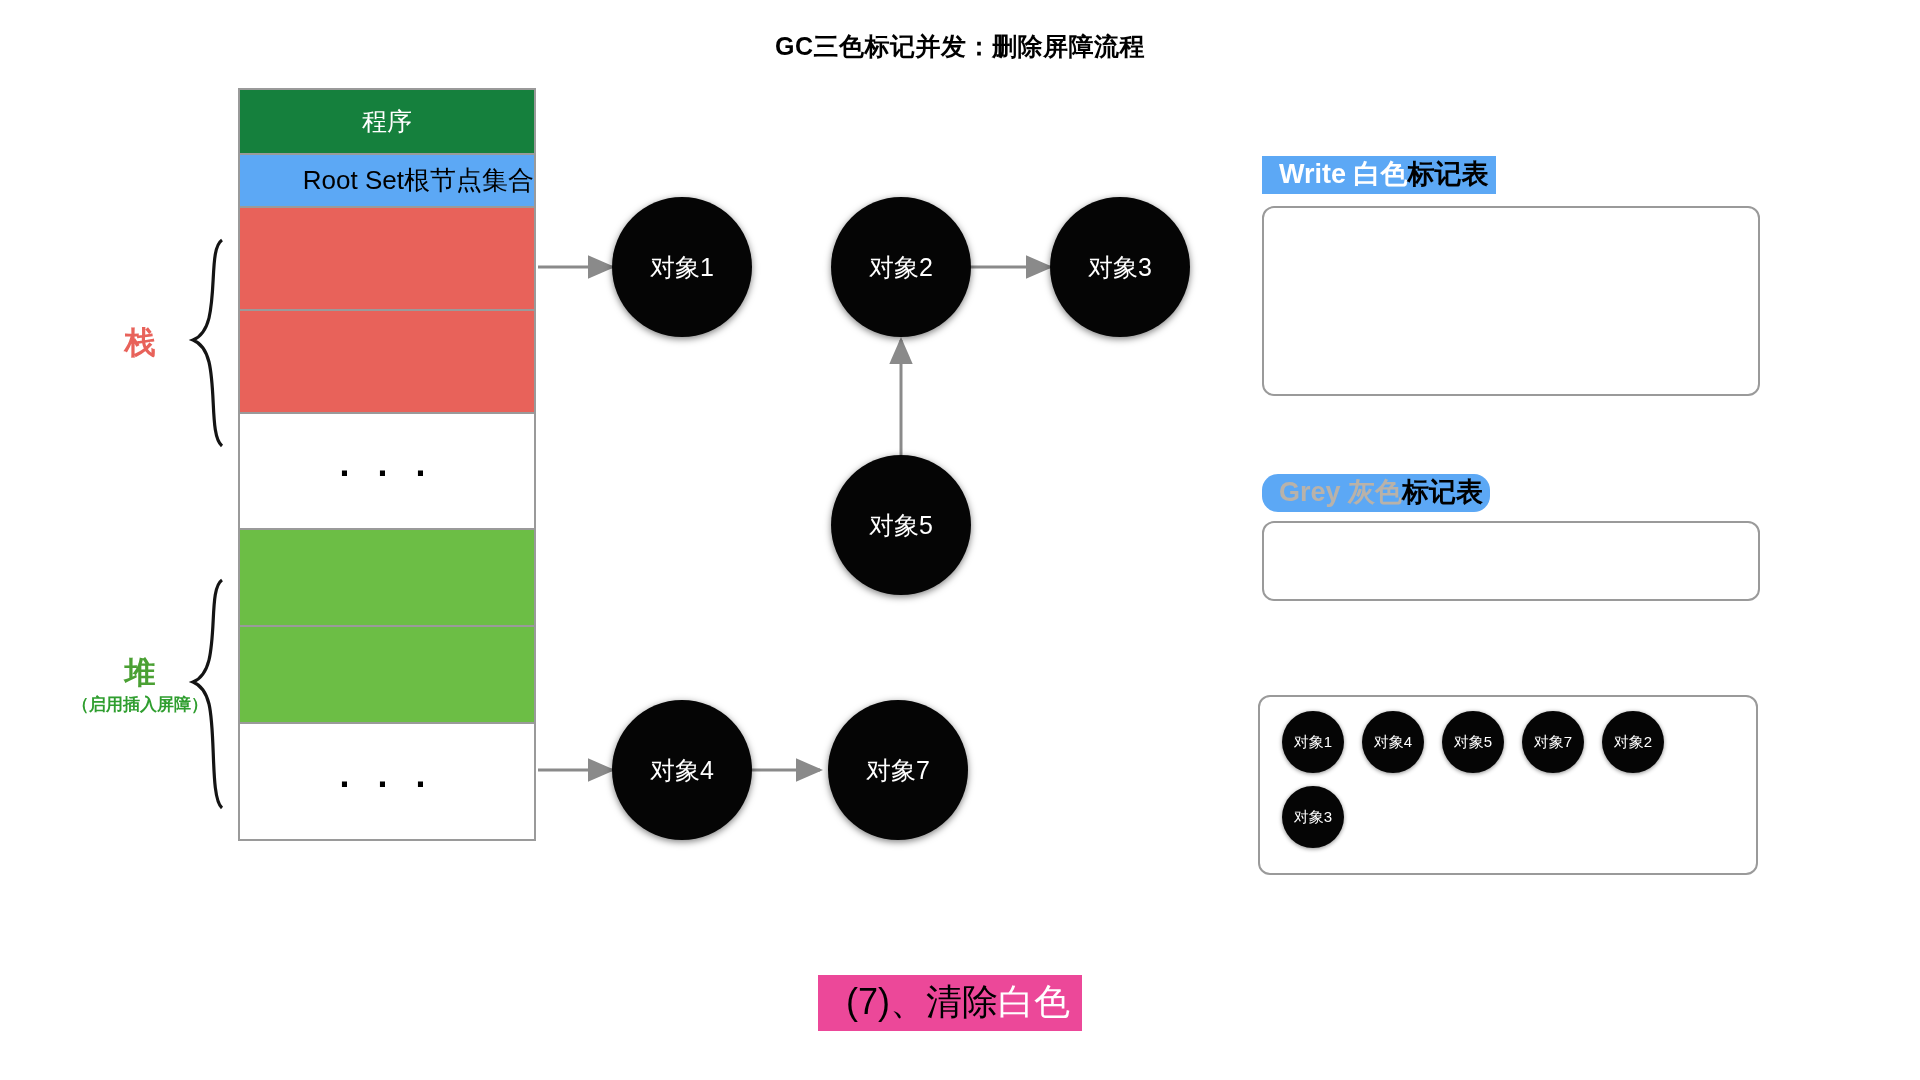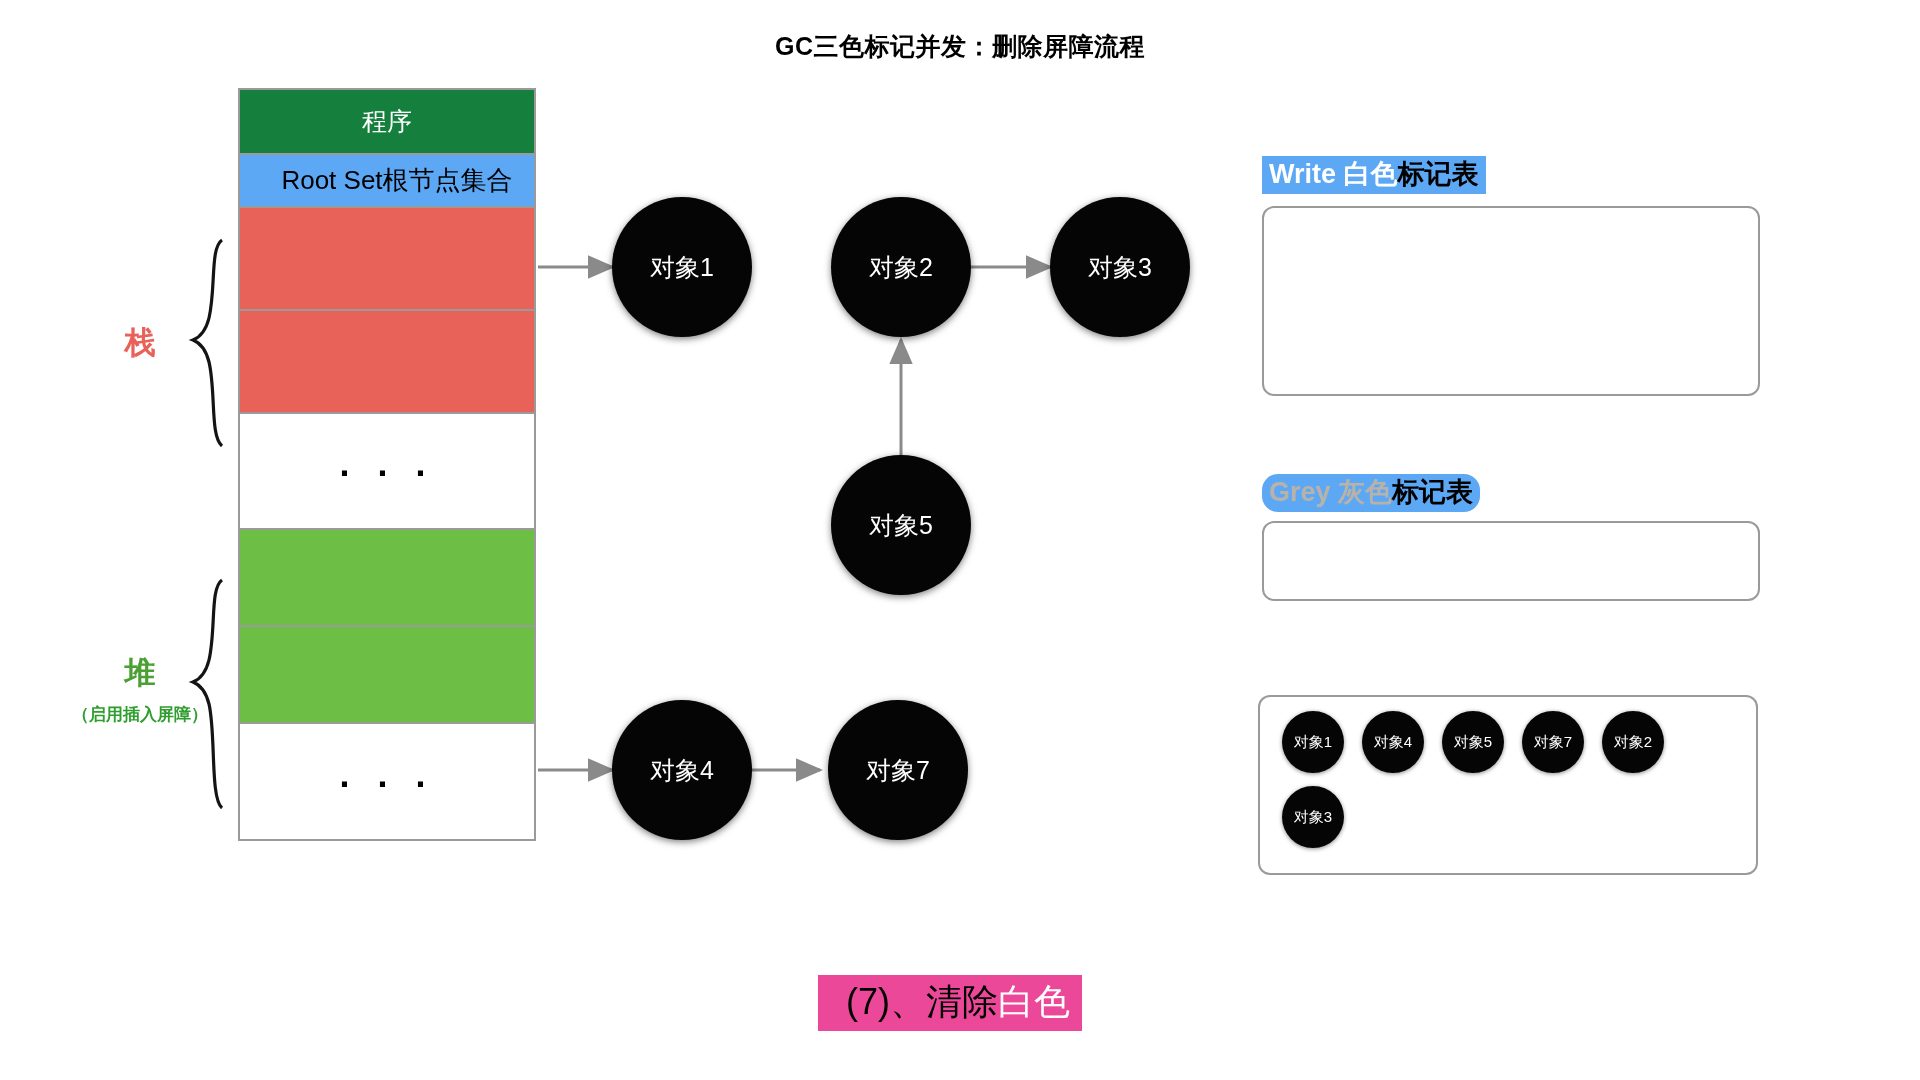--- a/index.html
+++ b/index.html
@@ -50,21 +50,21 @@
   }
   .cell-program {
     height: 67px;
     background: #15803d;
     justify-content: center;
     font-size: 25px;
   }
   .cell-rootset {
     height: 53px;
     background: #5ca8f5;
-    justify-content: center;
+    justify-content: flex-end;
     padding-left: 20px;
     color: #000000;
     font-size: 26px;
     border-top: none;
   }
   .cell-red {
     height: 103px;
     background: #e8625a;
     border-top: none;
   }
@@ -108,32 +108,32 @@
     font-size: 31px;
   }
   #heap-label {
     left: 30px; top: 655px; width: 220px;
     color: #4aa033;
     font-size: 31px;
   }
   #heap-sub {
     font-size: 17px;
     display: block;
-    margin-top: 14px;
+    margin-top: 4px;
     color: #2f9e2f;
     font-weight: bold;
   }
 
   
   .table-title {
     font-size: 27px;
     font-weight: bold;
     background: #5ca8f5;
     display: inline-block;
-    padding: 3px 7px 4px 7px;
+    padding: 3px 7px 4px 17px;
     white-space: nowrap;
     line-height: 1.15;
     z-index: 5;
   }
   .t-white  { color: #ffffff; }
   .t-grey   { color: #b9b2a9; }
   .t-black  { color: #000000; }
   .t-dark   { color: #000000; }
   .t-soft   { color: #4a4a4a; }
 

